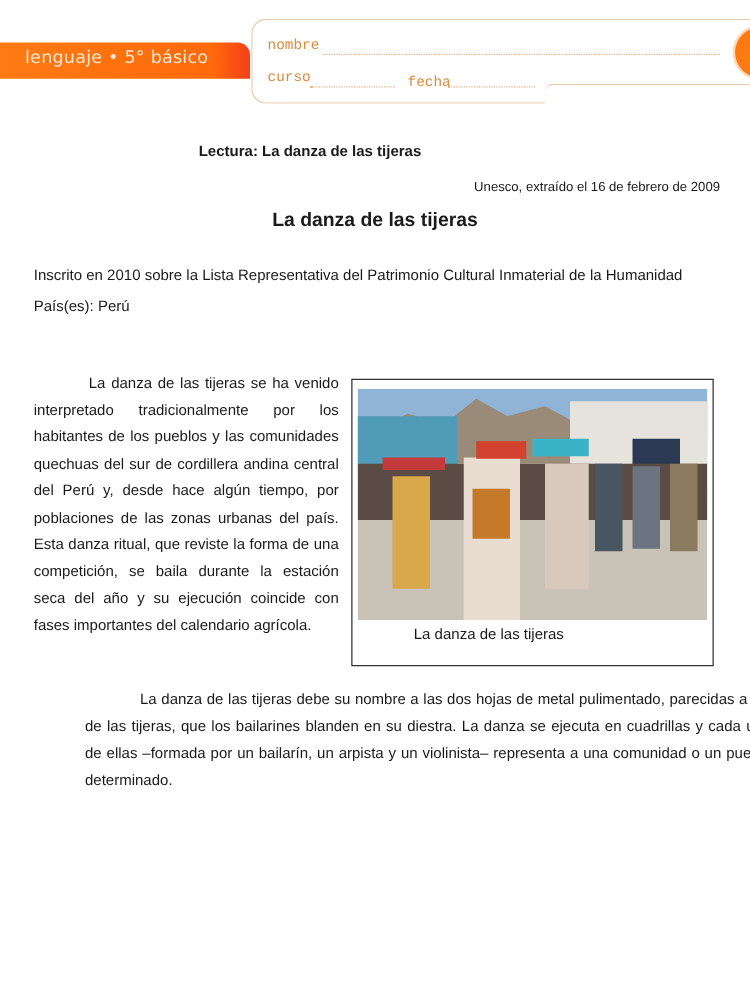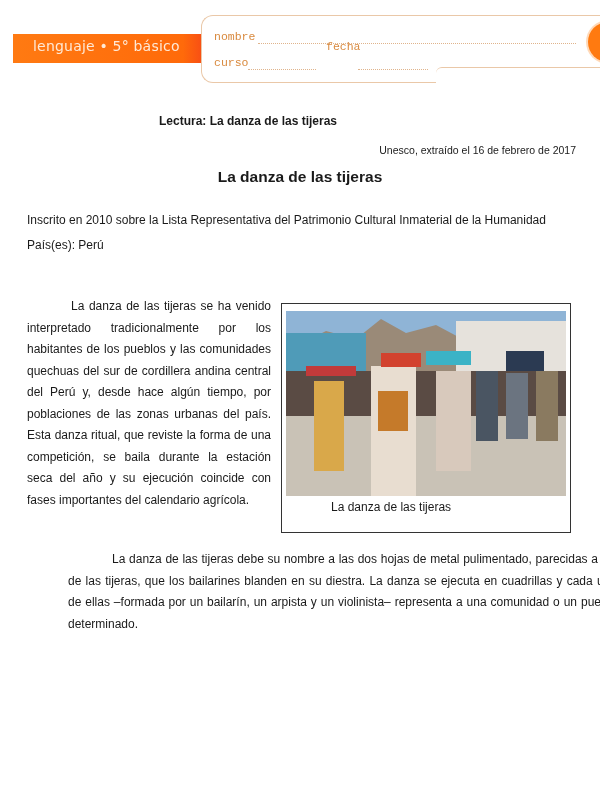--- a/index.html
+++ b/index.html
@@ -4,21 +4,21 @@
 <style>
   html, body { margin: 0; padding: 0; }
   body {
     width: 600px; height: 800px; position: relative; overflow: hidden;
     background: #ffffff;
     font-family: "Liberation Sans", sans-serif;
     color: #1a1a1a;
   }
   
   .header-band {
-    position: absolute; left: 13px; top: 34px; width: 200px; height: 29px;
+    position: absolute; left: 0; top: 34px; width: 200px; height: 29px;
     background: linear-gradient(90deg, #ff7a12 0%, #ff6a0a 85%, #f43f1a 100%);
     border-top-right-radius: 10px;
   }
   .header-band .subject {
     position: absolute; left: 20px; top: 4px;
     font-family: "DejaVu Sans", sans-serif; font-size: 14px; color: #ffe9d6;
     letter-spacing: 0.2px; white-space: nowrap;
   }
   .form-box {
     position: absolute; left: 201px; top: 15px; width: 410px; height: 66px;
@@ -82,27 +82,27 @@
 
 <div class="form-box"></div>
 <div class="form-notch"></div>
 
 <span class="form-label" style="left:214px; top:30px;">nombre</span>
 <div class="dots" style="left:258px; top:43px; width:318px;"></div>
 
 <span class="form-label" style="left:214px; top:56px;">curso</span>
 <div class="dots" style="left:248px; top:69px; width:68px;"></div>
 
-<span class="form-label" style="left:326px; top:40px;">fecha</span>
+<span class="form-label" style="left:326px; top:60px;">fecha</span>
 <div class="dots" style="left:358px; top:69px; width:70px;"></div>
 
 <div class="orange-circle"></div>
 
 <div class="lectura">Lectura: La danza de las tijeras</div>
-<div class="source">Unesco, extraído el 16 de febrero de 2017</div>
+<div class="source">Unesco, extraído el 16 de febrero de 2009</div>
 <div class="title">La danza de las tijeras</div>
 <div class="meta" style="top:213px;">Inscrito en 2010 sobre la Lista Representativa del Patrimonio Cultural Inmaterial de la Humanidad</div>
 <div class="meta" style="top:238px;text-align:center;">País(es): Perú</div>
 
 <div class="para1"><span class="indent"></span><span>La danza de las tijeras se ha venido interpretado tradicionalmente por los habitantes de los pueblos y las comunidades quechuas del sur de cordillera andina central del Perú y, desde hace algún tiempo, por poblaciones de las zonas urbanas del país. Esta danza ritual, que reviste la forma de una competición, se baila durante la estación seca del año y su ejecución coincide con fases importantes del calendario agrícola.</span></div>
 
 <div class="figure">
   <div class="photo">
     <svg width="280" height="185" viewBox="0 0 280 185">
       <rect width="280" height="40" fill="#8fb4d6"></rect>

